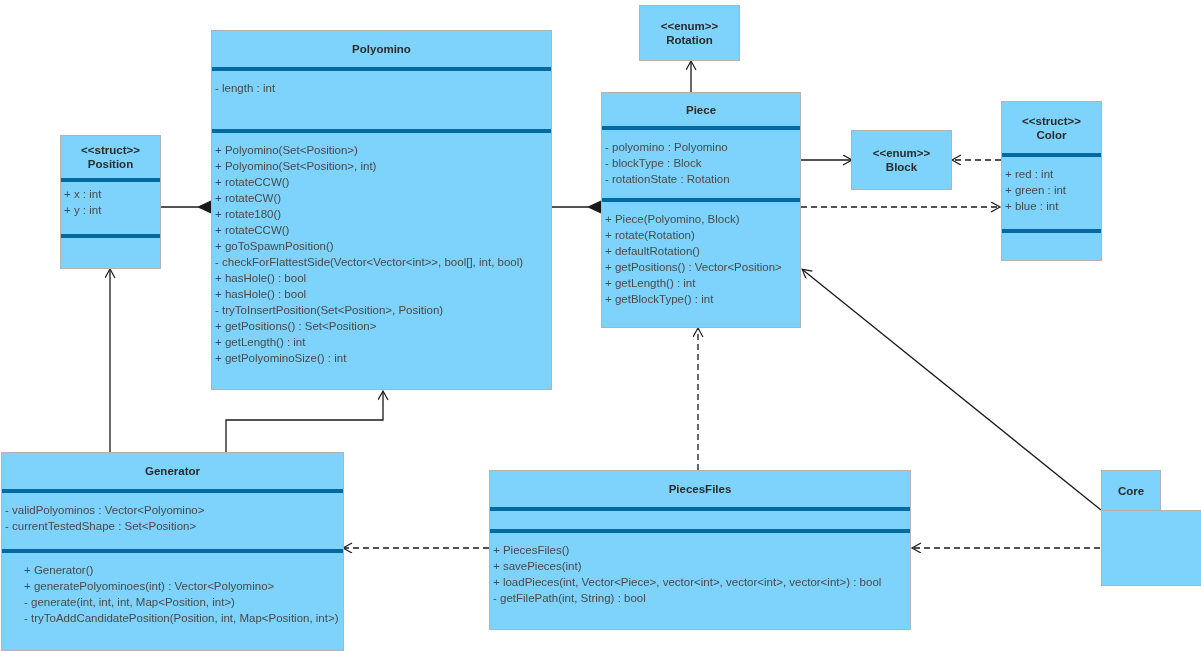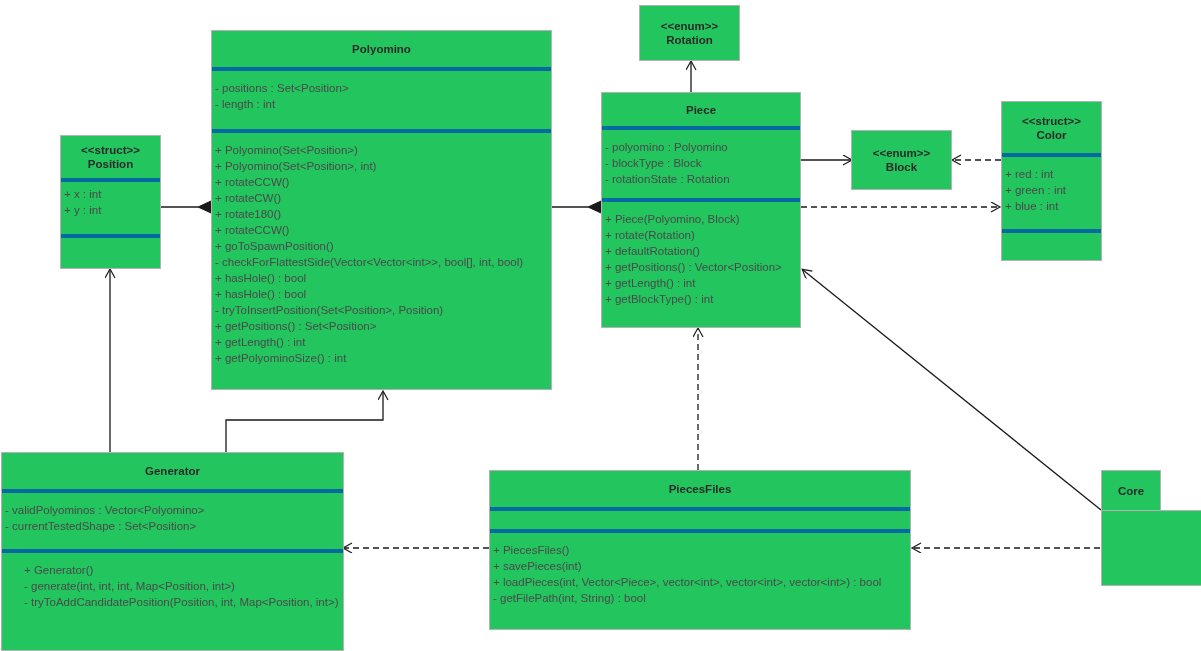--- a/index.html
+++ b/index.html
@@ -24,21 +24,21 @@
     left: 0;
     top: 0;
     width: 1201px;
     height: 651px;
     pointer-events: none;
   }
   .uml-class {
     position: absolute;
     box-sizing: border-box;
     border: 1px solid #b3b3b3;
-    background: #22c55e;
+    background: #7dd3fc;
     display: flex;
     flex-direction: column;
   }
   .compartment {
     box-sizing: border-box;
     border-bottom: 4px solid #0369a1;
     padding: 4px 4px 4px 3px;
     overflow: hidden;
   }
   .compartment:last-child {
@@ -148,21 +148,20 @@
       <div class="member">+ y : int</div>
     </div>
     <div class="compartment cmp-members cmp-fill"></div>
   </div>
 
   <div class="uml-class" style="left:211px; top:30px; width:341px; height:360px;">
     <div class="compartment cmp-header" style="height:40px;">
       <div>Polyomino</div>
     </div>
     <div class="compartment cmp-members" style="height:62px; padding-top:9px;">
-      <div class="member">- positions : Set&lt;Position&gt;</div>
       <div class="member">- length : int</div>
     </div>
     <div class="compartment cmp-members cmp-fill" style="padding-top:9px;">
       <div class="member">+ Polyomino(Set&lt;Position&gt;)</div>
       <div class="member">+ Polyomino(Set&lt;Position&gt;, int)</div>
       <div class="member">+ rotateCCW()</div>
       <div class="member">+ rotateCW()</div>
       <div class="member">+ rotate180()</div>
       <div class="member">+ rotateCCW()</div>
       <div class="member">+ goToSpawnPosition()</div>
@@ -225,20 +224,21 @@
   <div class="uml-class" style="left:1px; top:452px; width:343px; height:199px;">
     <div class="compartment cmp-header" style="height:40px;text-align:center;">
       <div>Generator</div>
     </div>
     <div class="compartment cmp-members" style="height:60px; padding-top:9px;">
       <div class="member">- validPolyominos : Vector&lt;Polyomino&gt;</div>
       <div class="member">- currentTestedShape : Set&lt;Position&gt;</div>
     </div>
     <div class="compartment cmp-members cmp-fill" style="padding-top:9px;margin-left:19px;">
       <div class="member">+ Generator()</div>
+      <div class="member">+ generatePolyominoes(int) : Vector&lt;Polyomino&gt;</div>
       <div class="member">- generate(int, int, int, Map&lt;Position, int&gt;)</div>
       <div class="member">- tryToAddCandidatePosition(Position, int, Map&lt;Position, int&gt;)</div>
     </div>
   </div>
 
   <div class="uml-class" style="left:489px; top:470px; width:422px; height:160px;">
     <div class="compartment cmp-header" style="height:40px;">
       <div>PiecesFiles</div>
     </div>
     <div class="compartment cmp-members" style="height:22px;"></div>

